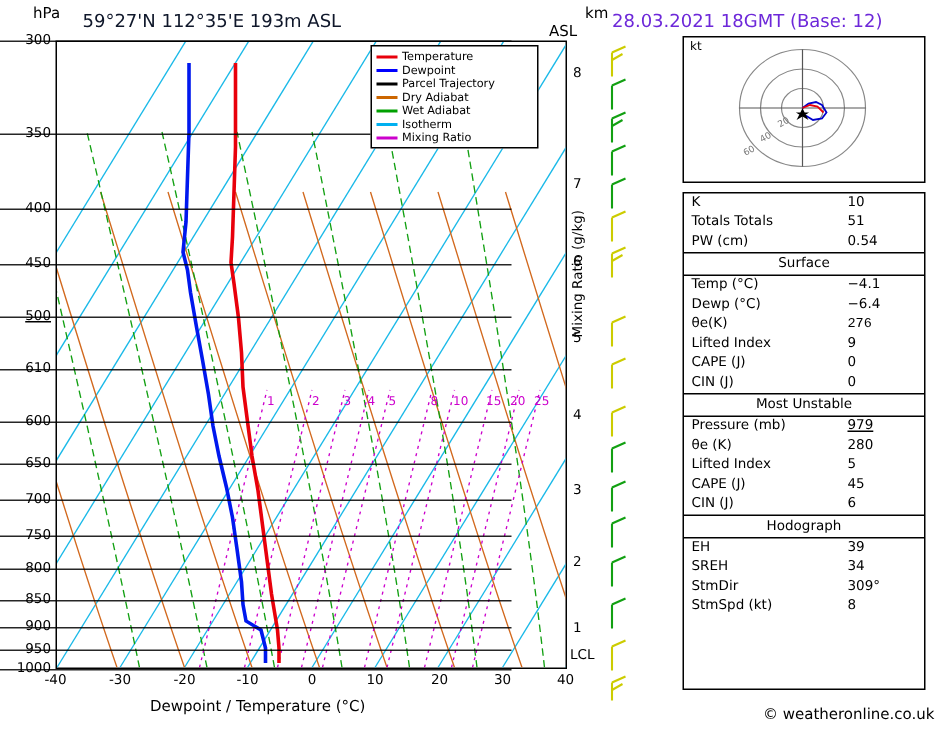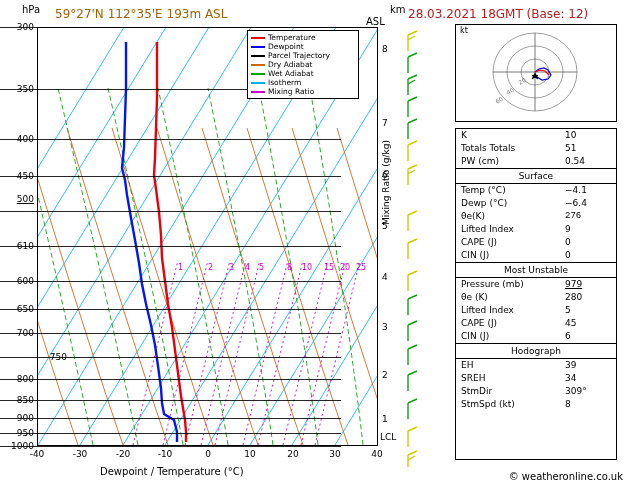--- a/index.html
+++ b/index.html
@@ -1,38 +1,38 @@
 <!DOCTYPE html>
 <html><head>
 <meta charset="utf-8">
 <style>
   html,body{margin:0;padding:0;}
   body{width:629px;height:486px;background:#ffffff;font-family:"DejaVu Sans",sans-serif;position:relative;overflow:hidden;}
   .abs{position:absolute;}
   
   #skewt{left:0;top:0;width:400px;height:424px;padding-left:47px;}
   #hpa-label{left:22px;top:4px;font-size:10px;color:#000;}
-  #title-left{left:55px;top:7px;font-size:12px;color:#a16207;font-weight:normal;}
+  #title-left{left:55px;top:7px;font-size:12px;color:#0f172a;font-weight:normal;}
   #km-label{left:366px;top:4px;font-size:10px;color:#000;margin-left:24px;}
   #asl-label{left:366px;top:16px;font-size:10px;color:#000;}
   .plotbox{left:37px;top:27px;width:341px;height:419px;border:1px solid #000;box-sizing:border-box;background:#fff;}
   .ylab{right:2px;font-size:9px;color:#000;text-align:right;width:34px;}
   .hline{left:0;width:341px;height:1px;background:#000;opacity:.85;}
   .xlab{font-size:9px;color:#000;text-align:center;width:30px;}
   #xaxis-title{left:100px;top:466px;font-size:10px;color:#000;}
   #mixing-title{left:381px;top:225px;font-size:9px;color:#000;transform:rotate(-90deg);transform-origin:left top;white-space:nowrap;}
   #lcl{left:380px;top:432px;font-size:9px;color:#000;}
   
   #legend{left:247px;top:30px;width:104px;border:1px solid #000;background:#fff;padding:2px 3px;font-size:7.5px;line-height:9px;color:#000;}
   .lgrow{display:flex;align-items:center;height:9px;}
   .lgline{width:14px;height:2px;margin-right:3px;flex:none;}
   
   .kmtick{left:382px;font-size:9px;color:#000;}
   
-  #rtitle{left:408px;top:7px;font-size:12px;color:#b91c1c;}
+  #rtitle{left:408px;top:7px;font-size:12px;color:#6d28d9;}
   #hodo-box{left:455px;top:24px;width:160px;height:96px;border:1px solid #000;background:#fff;}
   #kt{left:460px;top:26px;font-size:8px;color:#000;}
   #tablebox{left:455px;top:128px;width:160px;height:330px;border:1px solid #000;background:#fff;font-size:9px;color:#000;}
   .trow{display:flex;justify-content:space-between;padding:0 5px;height:13px;line-height:13px;}
   .thead{text-align:center;font-size:9px;height:14px;line-height:14px;border-top:1px solid #000;border-bottom:1px solid #000;}
   #credit{right:6px;bottom:4px;font-size:10px;color:#000;}
   svg{display:block;}
 </style>
 </head>
 <body>
@@ -126,26 +126,26 @@
   <div class="abs hline" style="top:379px;"></div>
   <div class="abs hline" style="top:400px;"></div>
   <div class="abs hline" style="top:418px;"></div>
   <div class="abs hline" style="top:433px;"></div>
   <div class="abs hline" style="top:446px;"></div>
 
   <div class="abs ylab" style="left:0;top:22px;">300</div>
   <div class="abs ylab" style="left:0;top:84px;">350</div>
   <div class="abs ylab" style="left:0;top:134px;">400</div>
   <div class="abs ylab" style="left:0;top:171px;">450</div>
-  <div class="abs ylab" style="left:0;top:194px;text-decoration:underline;">500</div>
+  <div class="abs ylab" style="left:0;top:206px;text-decoration:underline;">500</div>
   <div class="abs ylab" style="left:0;top:241px;">610</div>
   <div class="abs ylab" style="left:0;top:276px;">600</div>
   <div class="abs ylab" style="left:0;top:304px;">650</div>
   <div class="abs ylab" style="left:0;top:328px;">700</div>
-  <div class="abs ylab" style="left:0;top:352px;margin-left:33px;">750</div>
+  <div class="abs ylab" style="left:0;top:352px;">750</div>
   <div class="abs ylab" style="left:0;top:374px;">800</div>
   <div class="abs ylab" style="left:0;top:395px;">850</div>
   <div class="abs ylab" style="left:0;top:413px;">900</div>
   <div class="abs ylab" style="left:0;top:428px;">950</div>
   <div class="abs ylab" style="left:0;top:441px;">1000</div>
 
   <div class="abs xlab" style="left:22px;top:449px;">-40</div>
   <div class="abs xlab" style="left:65px;top:449px;">-30</div>
   <div class="abs xlab" style="left:108px;top:449px;">-20</div>
   <div class="abs xlab" style="left:150px;top:449px;">-10</div>

